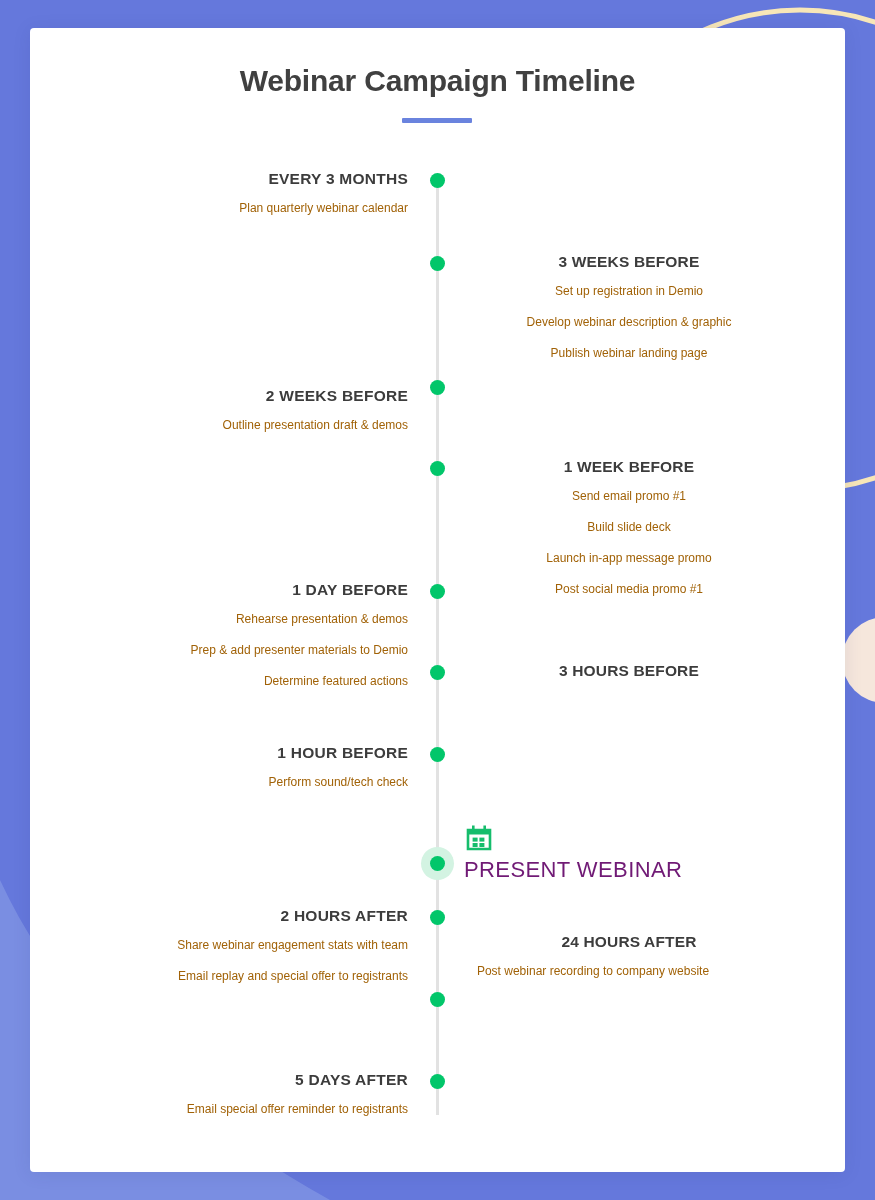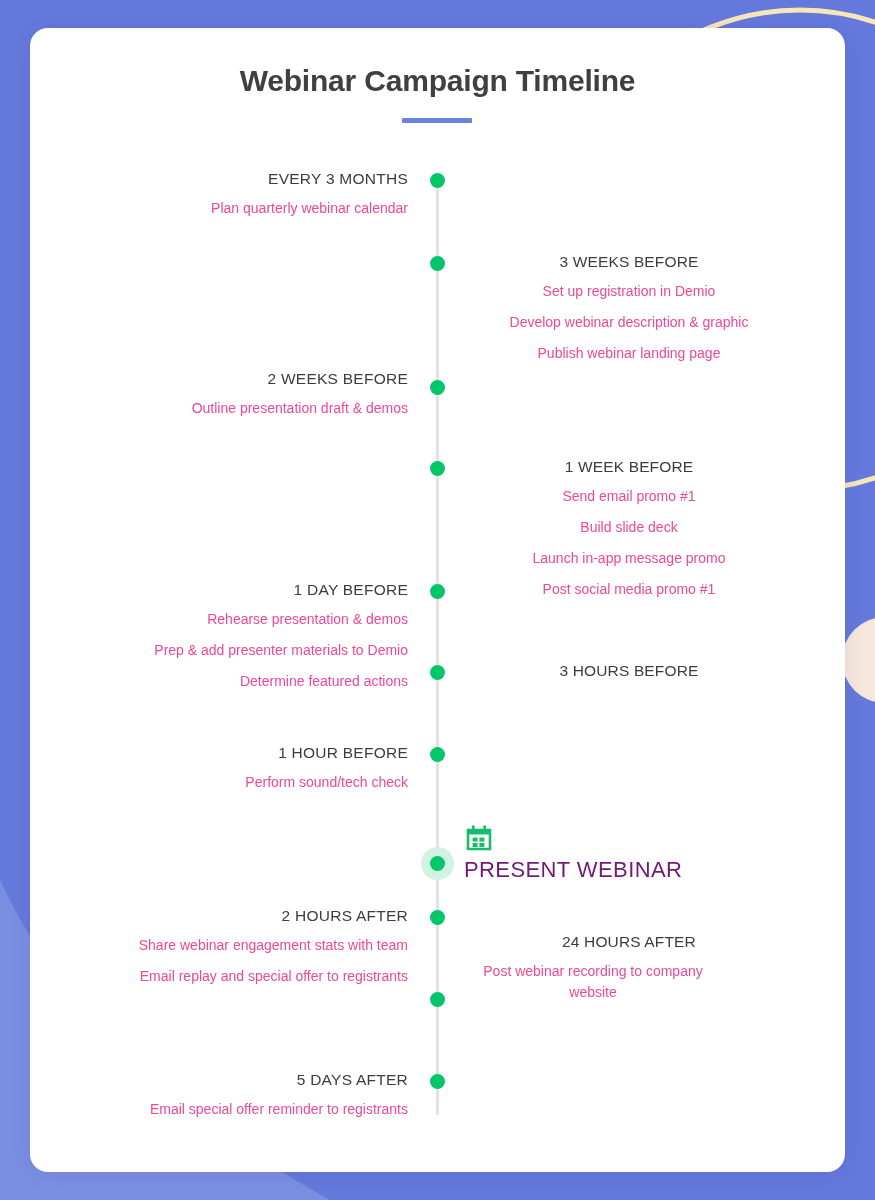--- a/index.html
+++ b/index.html
@@ -25,21 +25,21 @@
   }
 
   
   .card {
     position: absolute;
     left: 30px;
     top: 28px;
     width: 815px;
     height: 1144px;
     background: #ffffff;
-    border-radius: 18px;
+    border-radius: 4px;
     box-shadow: 0 2px 18px rgba(40, 50, 120, 0.10);
     overflow: hidden;
   }
 
   
   .title {
     position: absolute;
     left: 0;
     top: 36px;
     width: 815px;
@@ -93,32 +93,32 @@
   }
   .side-right .block {
     position: absolute;
     left: 434px;
     text-align: center;
     width: 330px;
   }
 
   .label {
     font-size: 15.5px;
-    font-weight: normal;
+    font-weight: bold;
     color: #3C3C3C;
     letter-spacing: 0.25px;
     line-height: 18px;
     white-space: nowrap;
   }
   .side-right .label { letter-spacing: 0.15px; }
 
   .tasks { margin-top: 10px; }
   .task {
-    font-size: 14px;
-    color: #ec4899;
+    font-size: 12px;
+    color: #a16207;
     line-height: 21px;
     margin-bottom: 10px;
   }
   .task:last-child { margin-bottom: 0; }
   .task.wrap { white-space: normal; width: 258px; line-height: 21px; }
 
   
   .milestone-halo {
     position: absolute;
     left: 391px;
@@ -188,21 +188,21 @@
       <div class="tasks">
         <div class="task">Set up registration in Demio</div>
         <div class="task">Develop webinar description &amp; graphic</div>
         <div class="task">Publish webinar landing page</div>
       </div>
     </div>
   </div>
 
   <div class="tl-item side-left" style="top:0">
     <div class="dot" style="top:352px"></div>
-    <div class="block" style="top:342px">
+    <div class="block" style="top:359px">
       <div class="label">2 WEEKS BEFORE</div>
       <div class="tasks">
         <div class="task">Outline presentation draft &amp; demos</div>
       </div>
     </div>
   </div>
 
   <div class="tl-item side-right" style="top:0">
     <div class="dot" style="top:433px"></div>
     <div class="block" style="top:430px">

